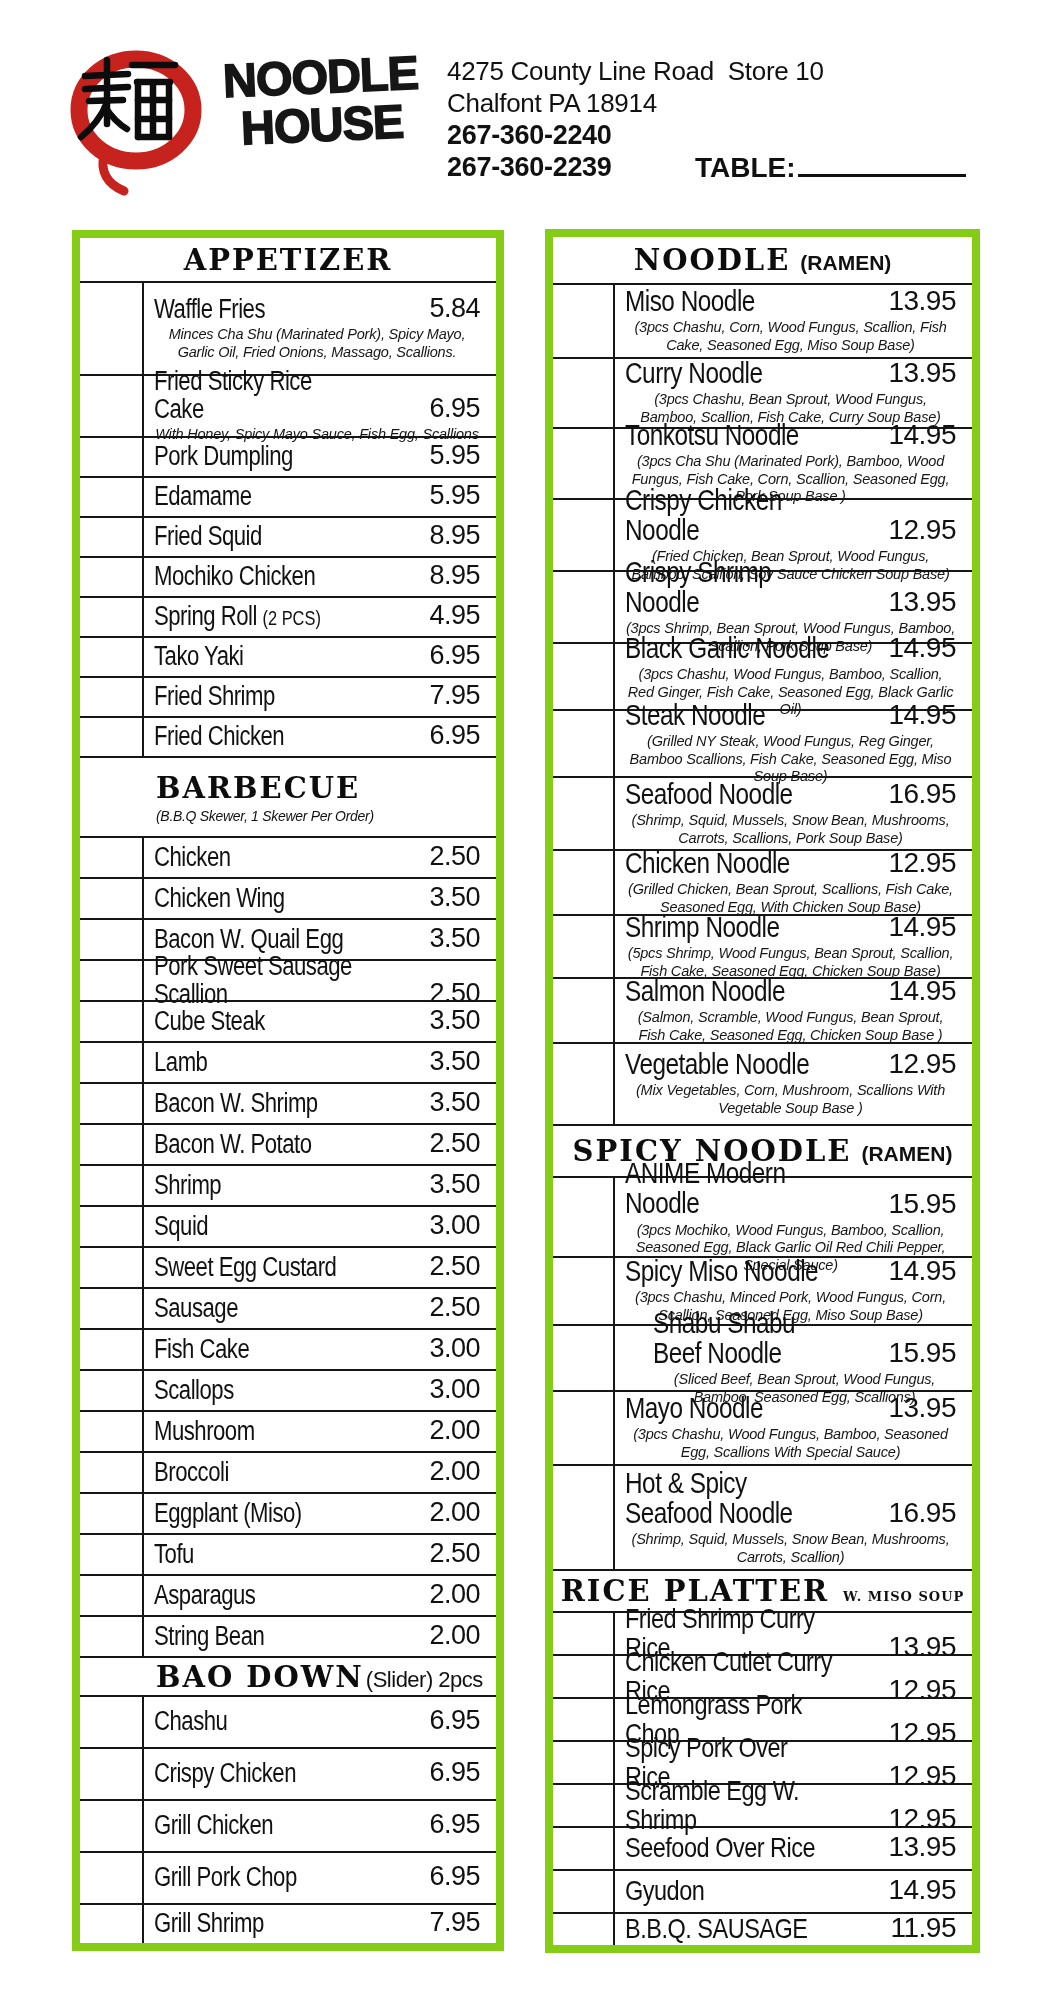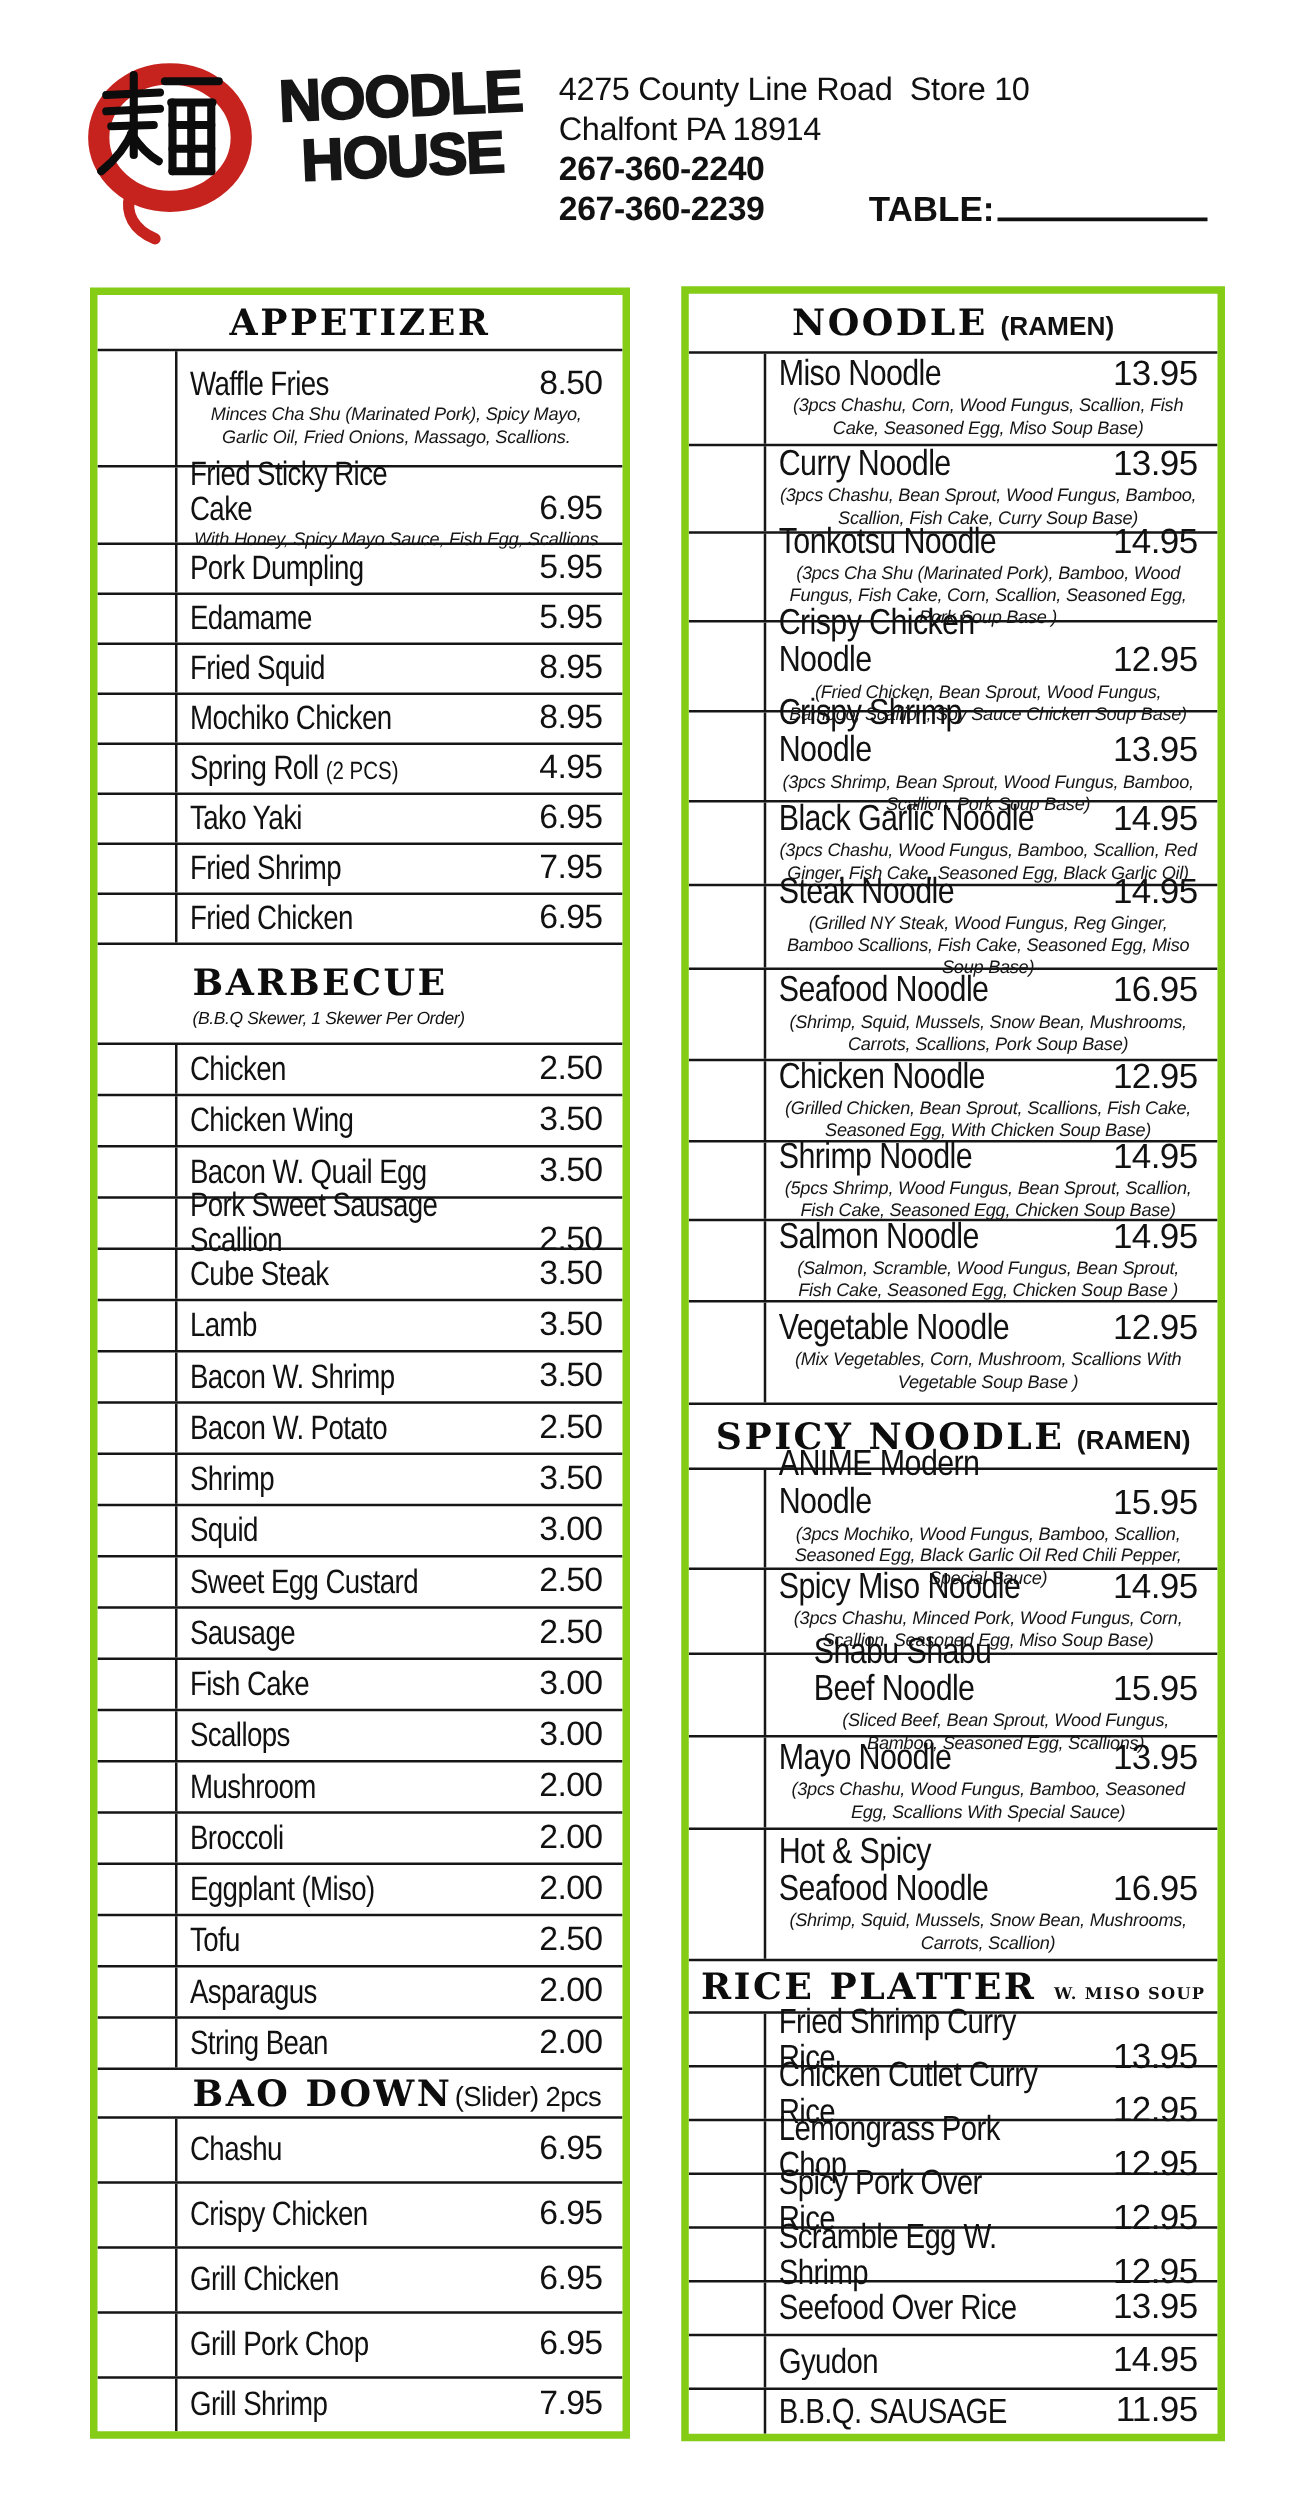--- a/index.html
+++ b/index.html
@@ -13,21 +13,21 @@
         -webkit-text-stroke:1.6px #161616;}
   #brand .brand-line.l2{margin-left:16px;margin-top:2px;}
   #address{position:absolute;left:447px;top:58px;line-height:1.0;}
   .addr-line{font-size:26px;letter-spacing:-0.3px;margin-bottom:6px;white-space:pre;}
   .phone-line{font-size:27px;font-weight:bold;letter-spacing:-0.3px;margin-bottom:5px;white-space:pre;}
   #table-slot{position:absolute;left:695px;top:150px;white-space:nowrap;}
   #table-slot .tl{font-size:28px;font-weight:bold;letter-spacing:0;}
   #table-slot .t-line{display:inline-block;width:168px;height:24px;border-bottom:3px solid #111;margin-left:2px;}
 
   
-  .menu-table{position:absolute;box-sizing:border-box;border:6px solid #84cc16;
+  .menu-table{position:absolute;box-sizing:border-box;border:8px solid #84cc16;
               display:flex;flex-direction:column;overflow:hidden;background:#fff;}
   #left-table{left:72px;top:230px;width:432px;height:1721px;}
   #right-table{left:545px;top:229px;width:435px;height:1724px;}
 
   .row{display:flex;box-sizing:border-box;border-bottom:2px solid #161616;flex:0 0 auto;min-height:0;}
   .row:last-child{flex:1 1 auto;border-bottom:none;}
 
   .check-cell{box-sizing:border-box;border-right:2px solid #161616;}
   #left-table .check-cell{flex:0 0 64px;}
   #right-table .check-cell{flex:0 0 62px;}
@@ -110,21 +110,21 @@
 
   <div id="left-table" class="menu-table">
       <div class="row section-row" style="height: 45px;">
         <div class="section-inner">
           <div class="title-wrap"><span class="section-title">APPETIZER</span></div>
         </div>
       </div>
       <div class="row item-row" style="height: 93px;">
         <div class="check-cell"></div>
         <div class="item-cell">
-          <div class="item-line"><span class="item-name"><span>Waffle Fries</span></span><span class="item-price">8.50</span></div>
+          <div class="item-line"><span class="item-name"><span>Waffle Fries</span></span><span class="item-price">5.84</span></div>
           <div class="item-desc">Minces Cha Shu (Marinated Pork), Spicy Mayo, Garlic Oil, Fried Onions, Massago, Scallions.</div>
         </div>
       </div>
       <div class="row item-row" style="height: 62px;">
         <div class="check-cell"></div>
         <div class="item-cell">
           <div class="item-line"><span class="item-name"><span>Fried Sticky Rice Cake</span></span><span class="item-price">6.95</span></div>
           <div class="item-desc">With Honey, Spicy Mayo Sauce, Fish Egg, Scallions</div>
         </div>
       </div>

